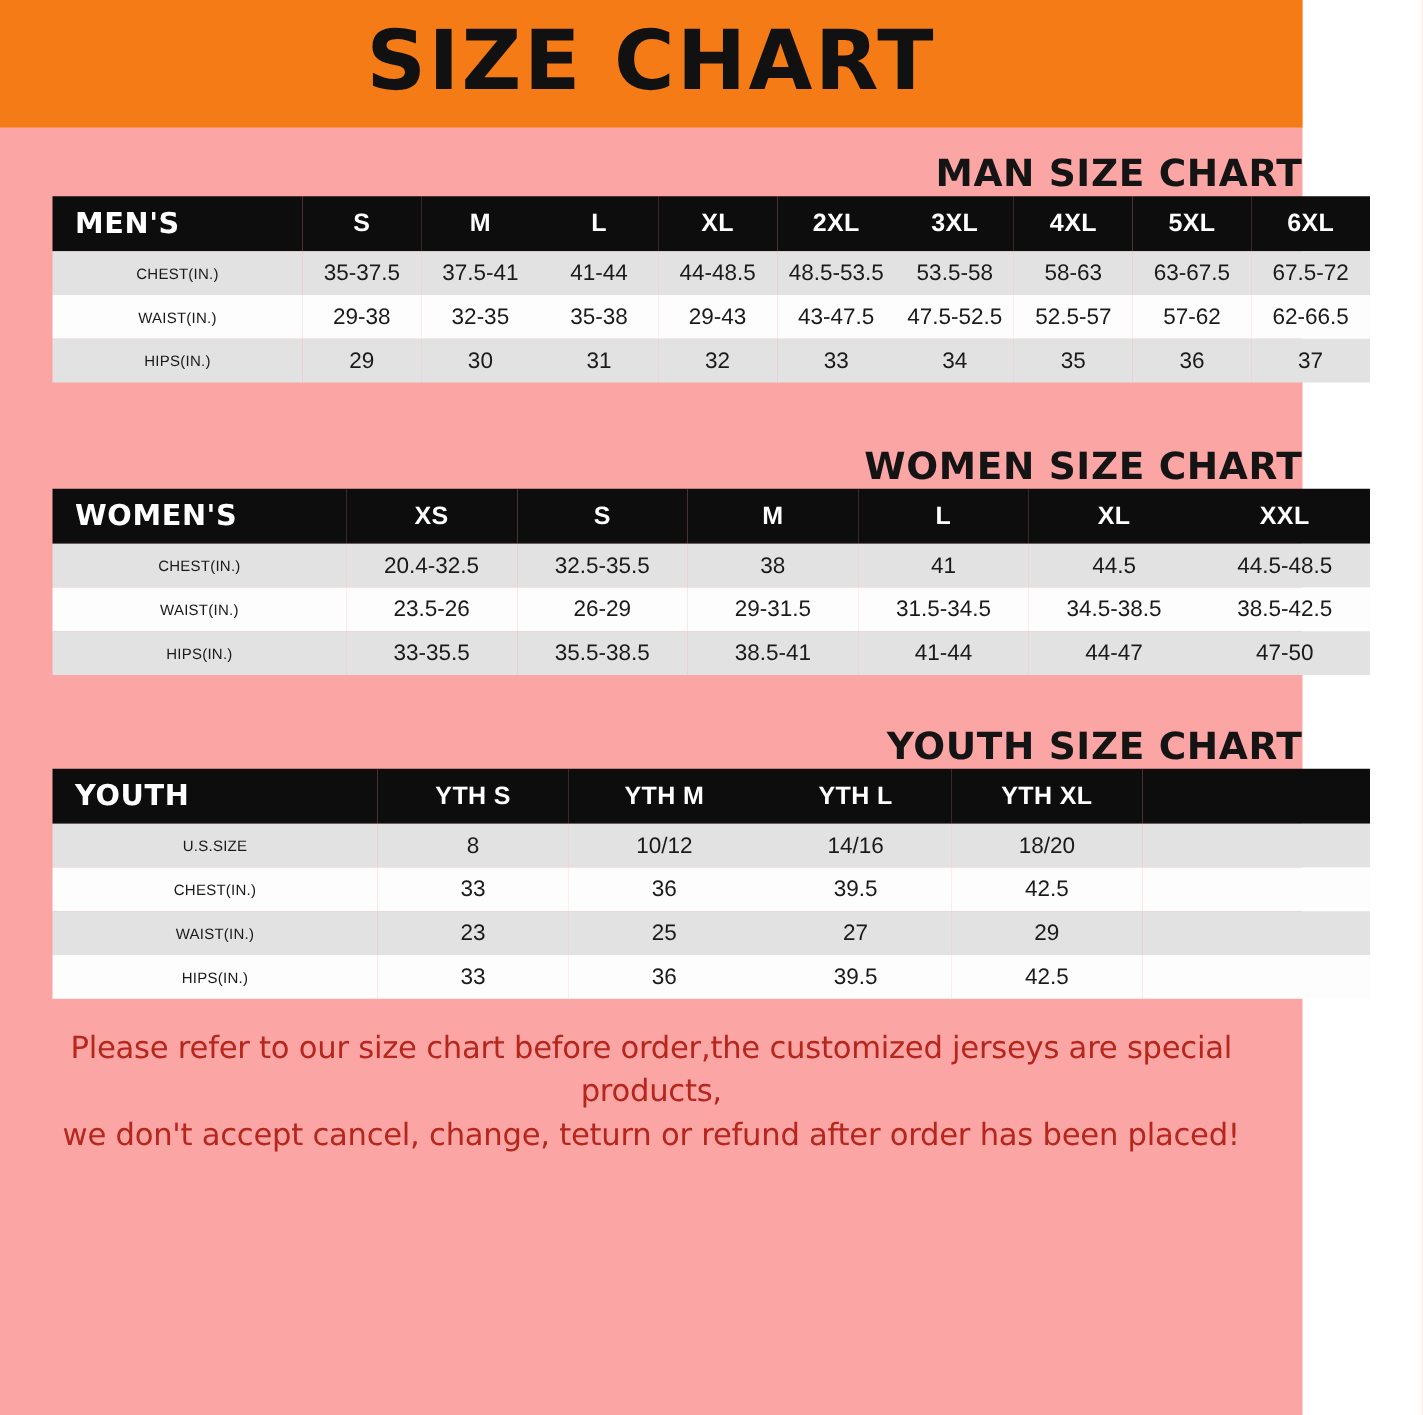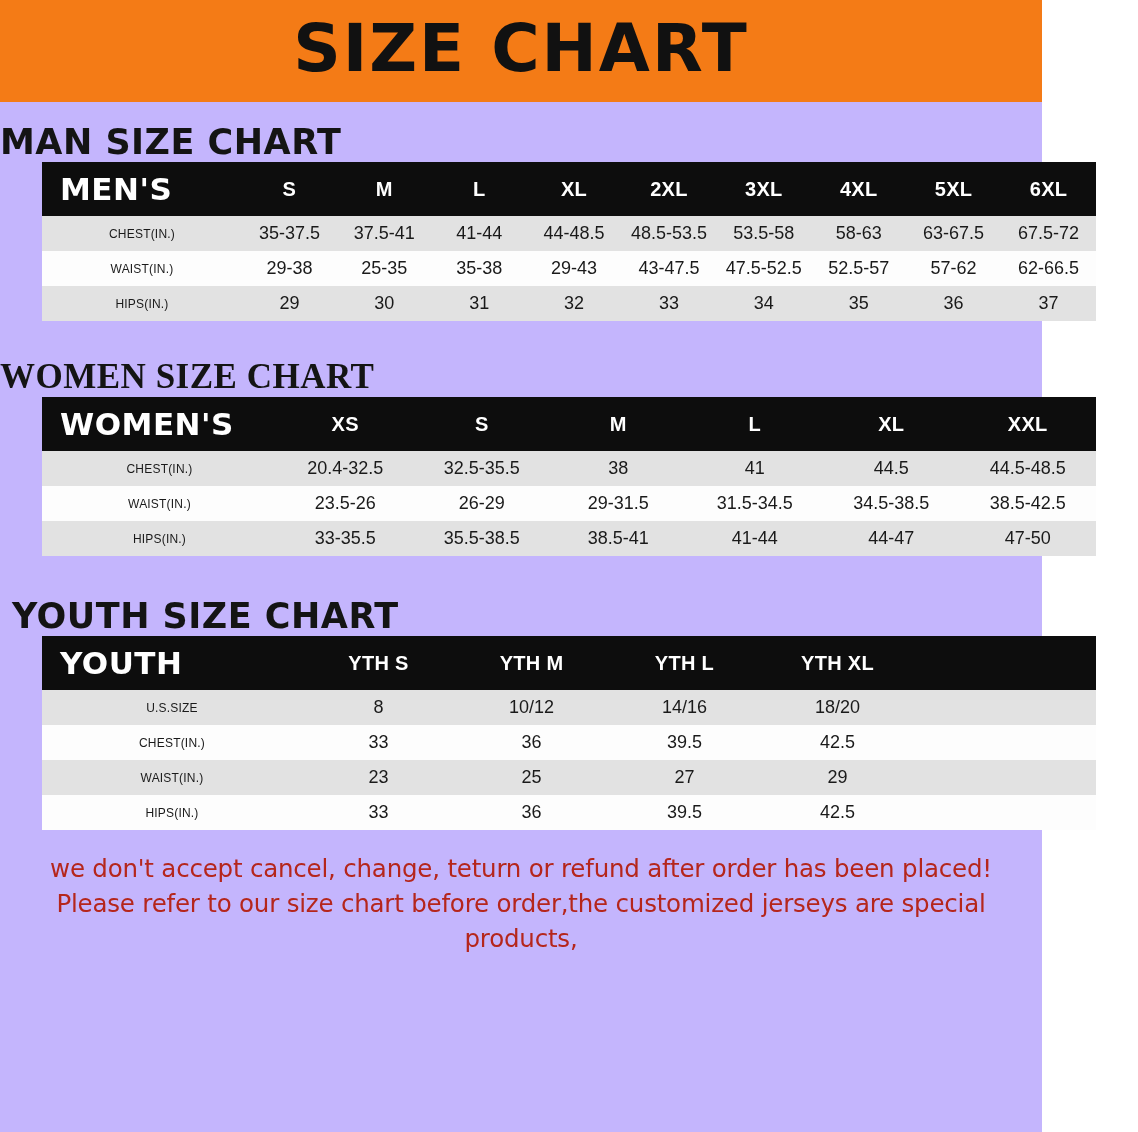--- a/index.html
+++ b/index.html
@@ -11,21 +11,21 @@
     width: 1138px;
     height: 1132px;
     font-family: "Liberation Sans", sans-serif;
     color: #111111;
     overflow: hidden;
   }
   .page {
     width: 1042px;
     height: 1132px;
     position: relative;
-    background: #c4b5fd;
+    background: #fca5a5;
   }
 
   
   .banner {
     height: 102px;
     background: #f47b16;
     display: flex;
     align-items: center;
     justify-content: center;
   }
@@ -34,29 +34,29 @@
     font-weight: bold;
     font-size: 66px;
     letter-spacing: 2px;
     color: #111111;
     line-height: 1;
     margin-top: -4px;
   }
 
   
   .section-title {
-    text-align: left;
+    text-align: right;
     font-family: "DejaVu Sans", sans-serif;
     font-weight: bold;
-    font-size: 35px;
+    font-size: 30px;
     color: #141414;
     letter-spacing: 0.5px;
   }
   .title-man   { margin-top: 20px; }
-  .title-women { margin-top: 36px; font-family: Liberation Serif, serif; }
+  .title-women { margin-top: 50px; }
   .title-youth { margin-top: 40px; padding-left: 12px; }
 
   
   .table-wrap {
     margin: 0 42px;
   }
   table.size-table {
     width: 1054px;
     border-collapse: collapse;
     table-layout: fixed;
@@ -76,21 +76,21 @@
     color: #ffffff;
     font-size: 20px;
     font-weight: bold;
     padding: 9px 2px;
     letter-spacing: 0.3px;
   }
   table.size-table thead th.corner {
     text-align: left;
     padding-left: 18px;
     font-family: "DejaVu Sans", sans-serif;
-    font-size: 31px;
+    font-size: 23px;
     letter-spacing: 0.5px;
   }
   
   table.size-table tbody td {
     font-size: 18px;
     padding: 7px 2px;
   }
   table.size-table tbody td.rowlabel {
     text-align: center;
     font-size: 12px;
@@ -162,21 +162,21 @@
           <td>44-48.5</td>
           <td>48.5-53.5</td>
           <td>53.5-58</td>
           <td>58-63</td>
           <td>63-67.5</td>
           <td>67.5-72</td>
         </tr>
         <tr class="plain">
           <td class="rowlabel">WAIST(IN.)</td>
           <td>29-38</td>
-          <td>25-35</td>
+          <td>32-35</td>
           <td>35-38</td>
           <td>29-43</td>
           <td>43-47.5</td>
           <td>47.5-52.5</td>
           <td>52.5-57</td>
           <td>57-62</td>
           <td>62-66.5</td>
         </tr>
         <tr class="shade">
           <td class="rowlabel">HIPS(IN.)</td>
@@ -284,17 +284,17 @@
           <td>36</td>
           <td>39.5</td>
           <td>42.5</td>
           <td></td>
         </tr>
       </tbody>
     </table>
   </div>
 
   <div class="note">
+    <div>Please refer to our size chart before order,the customized jerseys are special products,</div>
     <div>we don't accept cancel, change, teturn or refund after order has been placed!</div>
-    <div>Please refer to our size chart before order,the customized jerseys are special products,</div>
   </div>
 
 </div>
 
 </body></html>

